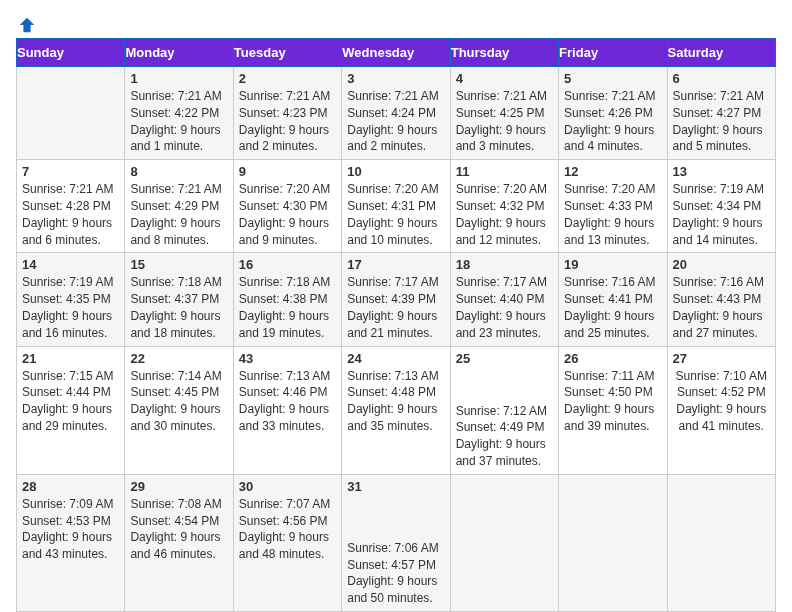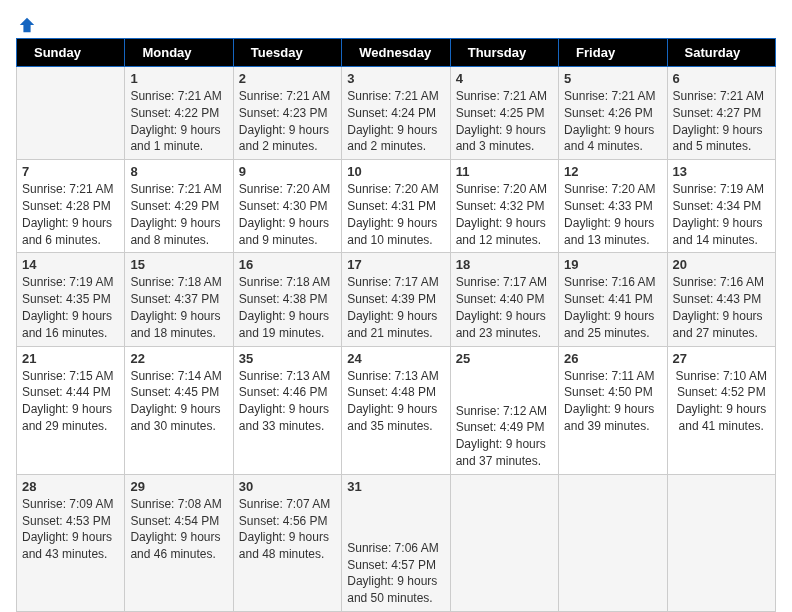--- a/index.html
+++ b/index.html
@@ -51,23 +51,23 @@
     .location {
       font-size: 16px;
       color: #555;
     }
     .calendar {
       width: 100%;
       border-collapse: collapse;
       font-size: 11px;
     }
     .calendar thead tr th {
-      background-color: #000000;
+      background-color: #6d28d9;
       color: #fff;
-      padding: 6px 17px;
+      padding: 6px 0;
       text-align: left;
       font-size: 13px;
       font-weight: bold;
       border: 1px solid #1565c0;
     }
     .calendar tbody tr td {
       vertical-align: top;
       padding: 4px 5px;
       border: 1px solid #ccc;
       width: calc(100% / 7);
@@ -280,21 +280,21 @@
 and 29 minutes.</div>
         </td>
         <td>
           <span class="day-number">22</span>
           <div class="day-info" style="white-space: pre-line;">Sunrise: 7:14 AM
 Sunset: 4:45 PM
 Daylight: 9 hours
 and 30 minutes.</div>
         </td>
         <td>
-          <span class="day-number">35</span>
+          <span class="day-number">43</span>
           <div class="day-info" style="white-space: pre-line;">Sunrise: 7:13 AM
 Sunset: 4:46 PM
 Daylight: 9 hours
 and 33 minutes.</div>
         </td>
         <td>
           <span class="day-number">24</span>
           <div class="day-info" style="white-space: pre-line;">Sunrise: 7:13 AM
 Sunset: 4:48 PM
 Daylight: 9 hours

